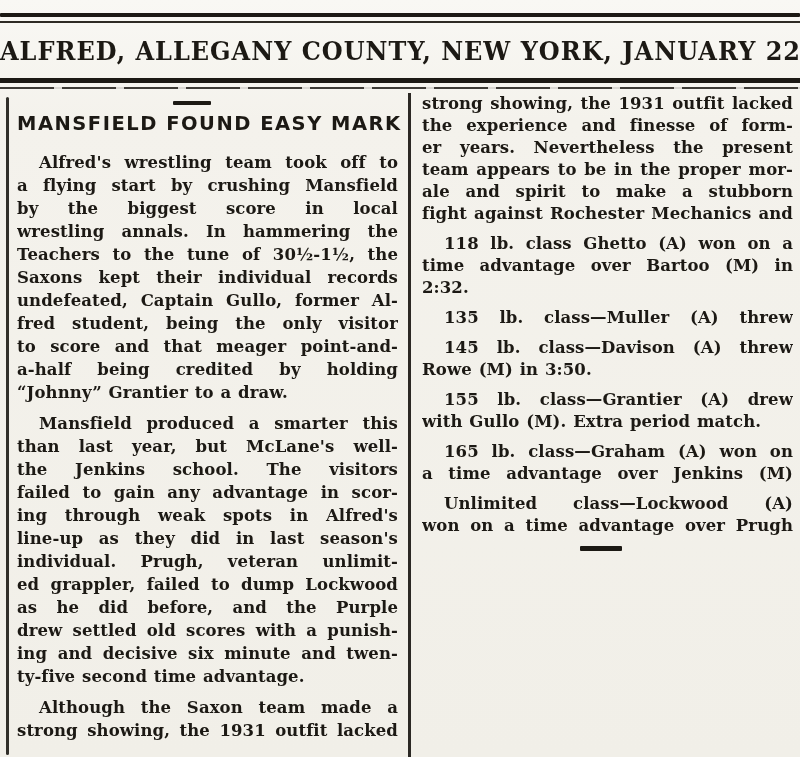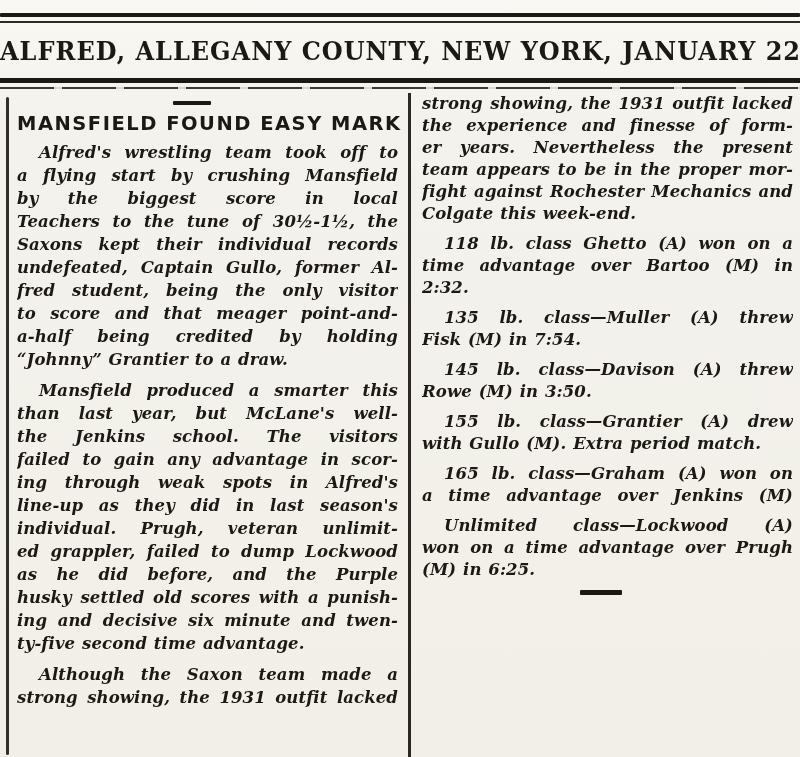--- a/index.html
+++ b/index.html
@@ -51,24 +51,24 @@
   .column-right{left:422px;width:371px;}
   .dash{background:var(--ink);height:4px;border-radius:1px;}
   .headline-dash{width:38px;margin:8px 0 7px 156px;}
   .end-dash{width:42px;height:5px;margin:9px 0 0 158px;}
   .headline{
     font-family:"DejaVu Sans","Liberation Sans",sans-serif;
     font-weight:bold;
     font-size:19.5px;
     letter-spacing:1.5px;
     white-space:nowrap;
-    margin-bottom:6px;
+    margin-bottom:16px;
     transform:scaleY(.98);
   }
-  .para{margin-bottom:8px;font-style:italic;}
+  .para{margin-bottom:8px;}
   .line{
     font-weight:bold;
     font-size:16.5px;
     text-align:justify;
     text-align-last:justify;
     overflow:hidden;
     letter-spacing:.1px;
     word-spacing:1px;
   }
   .column-left .line{height:var(--lh-left);line-height:var(--lh-left);}
@@ -94,83 +94,82 @@
     <div class="v-rule column-divider"></div>
 
     <div class="column column-left">
       <div class="dash headline-dash"></div>
       <h2 class="headline">MANSFIELD FOUND EASY MARK</h2>
       <div>
           <div class="para">
             <div class="line first">Alfred's wrestling team took off to</div>
             <div class="line">a flying start by crushing Mansfield</div>
             <div class="line">by the biggest score in local</div>
+            <div class="line">wrestling annals. In hammering the</div>
             <div class="line">Teachers to the tune of 30½-1½, the</div>
             <div class="line">Saxons kept their individual records</div>
             <div class="line">undefeated, Captain Gullo, former Al-</div>
             <div class="line">fred student, being the only visitor</div>
             <div class="line">to score and that meager point-and-</div>
             <div class="line">a-half being credited by holding</div>
             <div class="line last">“Johnny” Grantier to a draw.</div>
           </div>
           <div class="para">
             <div class="line first">Mansfield produced a smarter this</div>
             <div class="line">than last year, but McLane's well-</div>
             <div class="line">the Jenkins school. The visitors</div>
             <div class="line">failed to gain any advantage in scor-</div>
             <div class="line">ing through weak spots in Alfred's</div>
             <div class="line">line-up as they did in last season's</div>
             <div class="line">individual. Prugh, veteran unlimit-</div>
             <div class="line">ed grappler, failed to dump Lockwood</div>
             <div class="line">as he did before, and the Purple</div>
-            <div class="line">husky settled old scores with a punish-</div>
+            <div class="line">drew settled old scores with a punish-</div>
             <div class="line">ing and decisive six minute and twen-</div>
             <div class="line last">ty-five second time advantage.</div>
           </div>
           <div class="para">
             <div class="line first">Although the Saxon team made a</div>
             <div class="line">strong showing, the 1931 outfit lacked</div>
           </div>
         </div>
     </div>
 
     <div class="column column-right">
       <div>
           <div class="para">
             <div class="line">strong showing, the 1931 outfit lacked</div>
             <div class="line">the experience and finesse of form-</div>
             <div class="line">er years. Nevertheless the present</div>
             <div class="line">team appears to be in the proper mor-</div>
+            <div class="line">ale and spirit to make a stubborn</div>
             <div class="line">fight against Rochester Mechanics and</div>
-            <div class="line last">Colgate this week-end.</div>
           </div>
           <div class="para">
             <div class="line first">118 lb. class Ghetto (A) won on a</div>
             <div class="line">time advantage over Bartoo (M) in</div>
             <div class="line last">2:32.</div>
           </div>
           <div class="para">
             <div class="line first">135 lb. class—Muller (A) threw</div>
-            <div class="line last">Fisk (M) in 7:54.</div>
           </div>
           <div class="para">
             <div class="line first">145 lb. class—Davison (A) threw</div>
             <div class="line last">Rowe (M) in 3:50.</div>
           </div>
           <div class="para">
             <div class="line first">155 lb. class—Grantier (A) drew</div>
             <div class="line last">with Gullo (M). Extra period match.</div>
           </div>
           <div class="para">
             <div class="line first">165 lb. class—Graham (A) won on</div>
             <div class="line">a time advantage over Jenkins (M)</div>
           </div>
           <div class="para">
             <div class="line first">Unlimited class—Lockwood (A)</div>
             <div class="line">won on a time advantage over Prugh</div>
-            <div class="line last">(M) in 6:25.</div>
           </div>
         </div>
       <div class="dash end-dash"></div>
     </div>
   </div>
 
 </div>
 
 </body></html>

